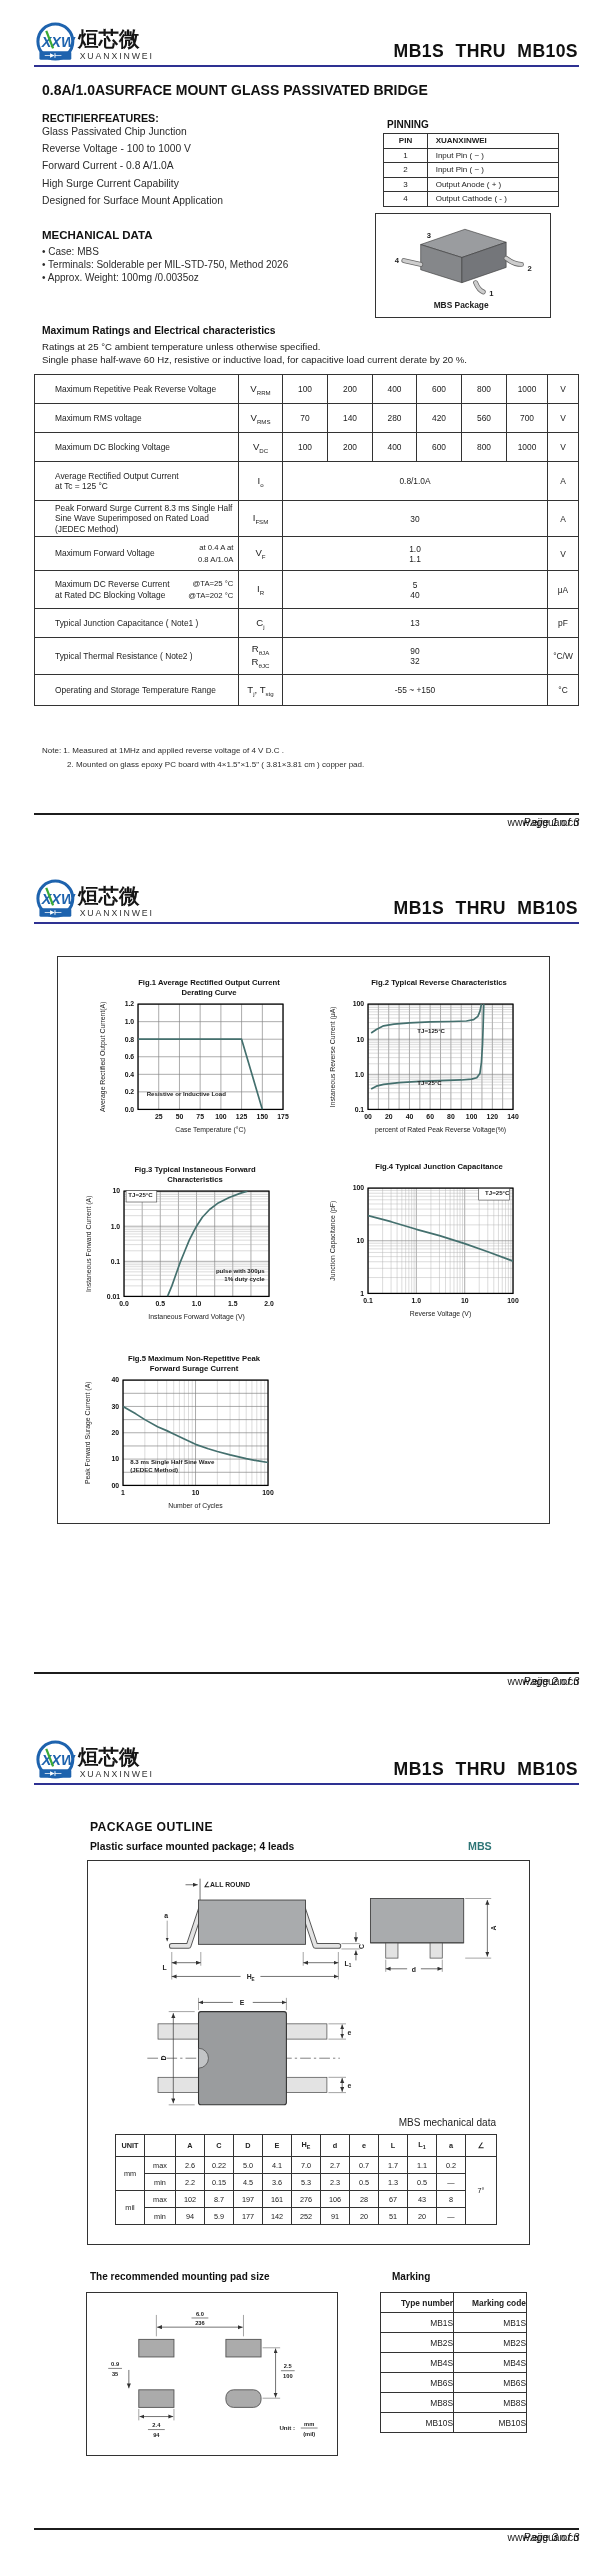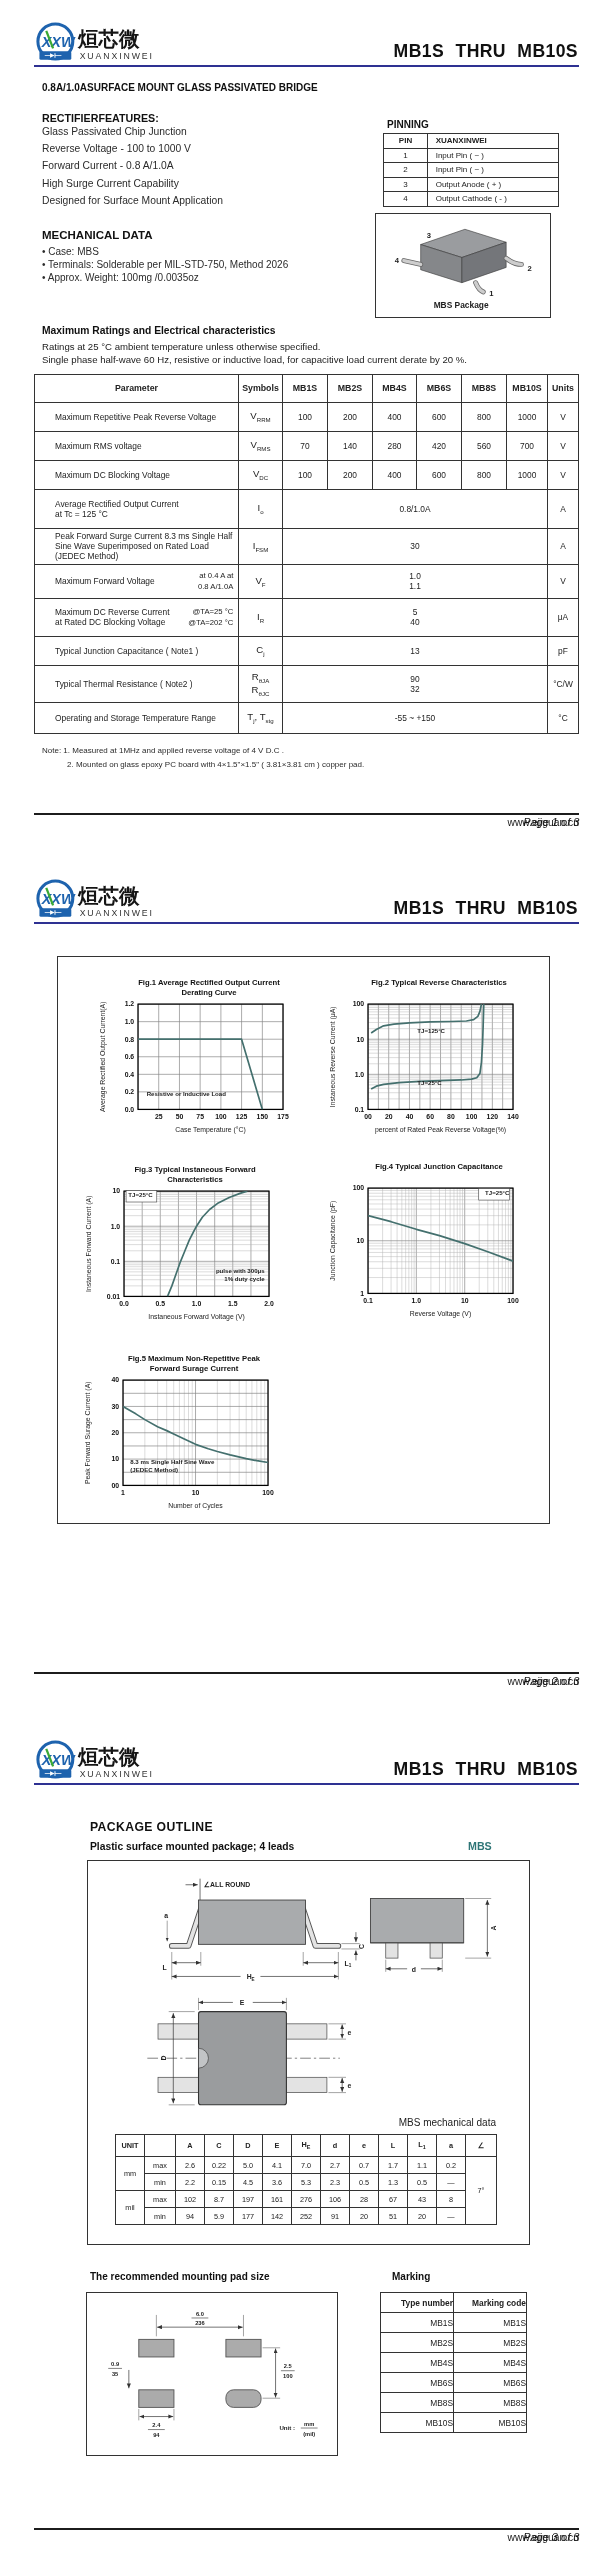--- a/index.html
+++ b/index.html
@@ -60,21 +60,21 @@
     <polygon points="19,42.5 19,48.5 25,45.5" fill="#fff"></polygon>
     <line x1="25.5" y1="42.5" x2="25.5" y2="48.5" stroke="#fff" stroke-width="1.3"></line>
     <line x1="12" y1="45.5" x2="19" y2="45.5" stroke="#fff" stroke-width="1"></line>
     <line x1="25.5" y1="45.5" x2="34" y2="45.5" stroke="#fff" stroke-width="1"></line>
     <text x="56" y="33" font-size="27" font-weight="bold" fill="#151515">烜芯微</text>
     <text x="58" y="50" font-size="11.5" letter-spacing="2.5" fill="#333">XUANXINWEI</text>
   </svg>
   <div class="doc-title">MB1S  THRU  MB10S</div>
   <div class="navy" style="top:65px"></div>
 
-  <div class="abs b" style="left:42px;top:82px;font-size:10px;color:#111">0.8A/1.0ASURFACE MOUNT GLASS PASSIVATED BRIDGE</div>
+  <div class="abs b" style="left:42px;top:82px;font-size:14px;color:#111">0.8A/1.0ASURFACE MOUNT GLASS PASSIVATED BRIDGE</div>
   <div class="abs b" style="left:42px;top:112px;font-size:10.7px;color:#111">RECTIFIERFEATURES:</div>
   <div class="feat" style="top:126px">Glass Passivated Chip Junction</div>
   <div class="feat" style="top:143px">Reverse Voltage - 100 to 1000 V</div>
   <div class="feat" style="top:160px">Forward Current - 0.8 A/1.0A</div>
   <div class="feat" style="top:178px">High Surge Current Capability</div>
   <div class="feat" style="top:195px">Designed for Surface Mount Application</div>
 
   <div class="abs b" style="left:387px;top:119px;font-size:10px;color:#111">PINNING</div>
   <table class="pinning">
     <colgroup>
@@ -139,31 +139,20 @@
         <col style="width:44px">
         <col style="width:45px">
         <col style="width:45px">
         <col style="width:44px">
         <col style="width:45px">
         <col style="width:45px">
         <col style="width:41px">
         <col style="width:31px">
       </colgroup>
     <tbody>
-        <tr style="height:27.6px">
-      <th>Parameter</th>
-      <th>Symbols</th>
-      <th>MB1S</th>
-      <th>MB2S</th>
-      <th>MB4S</th>
-      <th>MB6S</th>
-      <th>MB8S</th>
-      <th>MB10S</th>
-      <th>Units</th>
-    </tr>
     <tr style="height:29px">
       <td class="pl">Maximum Repetitive Peak Reverse Voltage</td>
       <td class="sym"><span>V</span><sub>RRM</sub></td>
       <td class="vc">100</td>
           <td class="vc">200</td>
           <td class="vc">400</td>
           <td class="vc">600</td>
           <td class="vc">800</td>
           <td class="vc">1000</td>
       <td class="vc">V</td>

